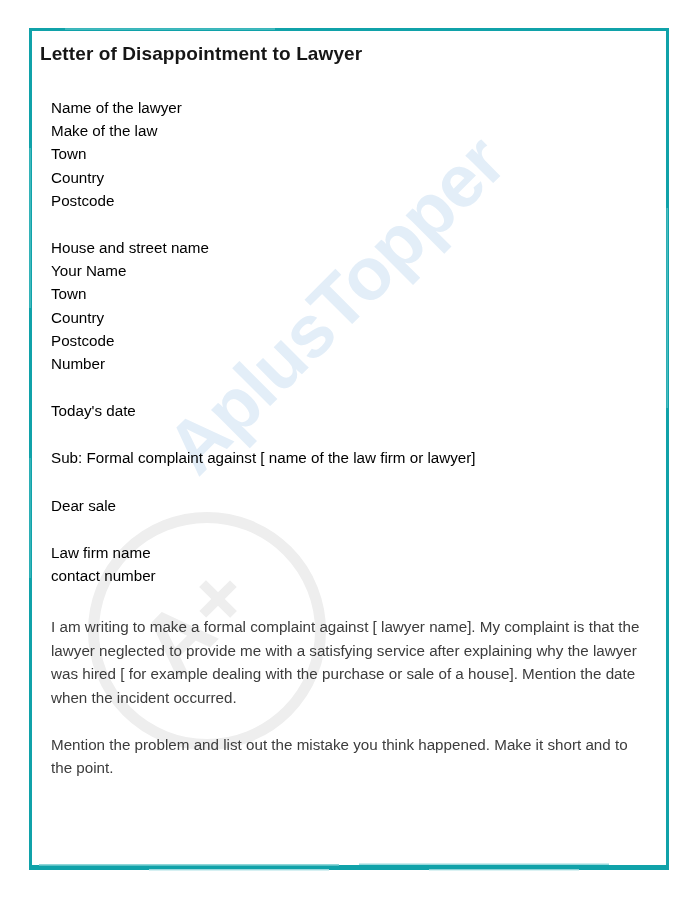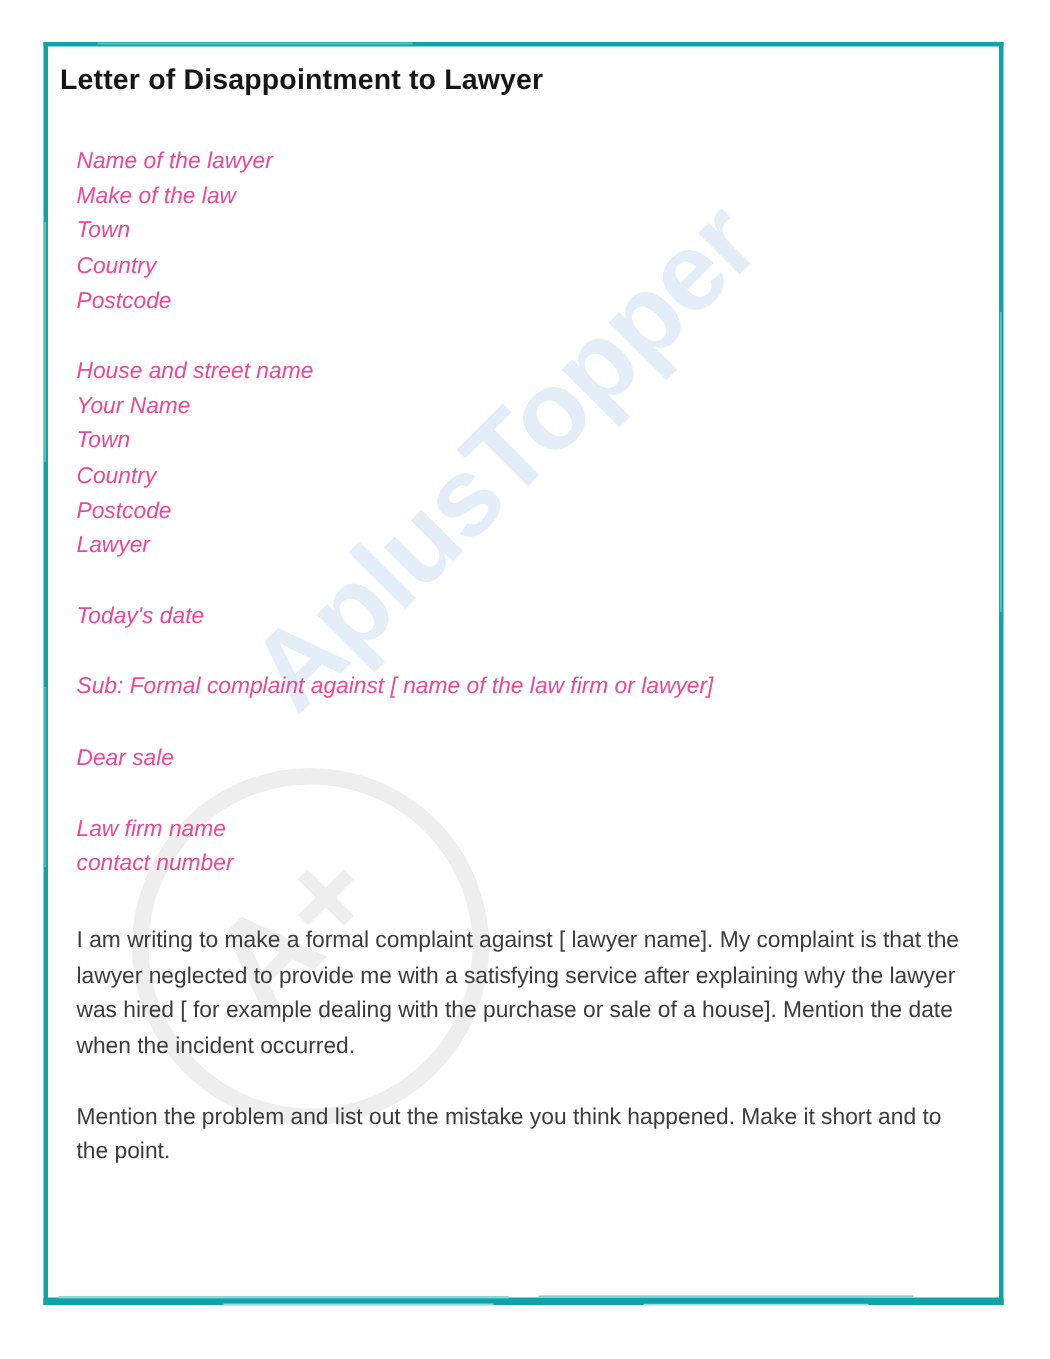--- a/index.html
+++ b/index.html
@@ -97,23 +97,22 @@
   }
   .body-area {
     position: absolute;
     left: 51px;
     top: 96px;
     width: 592px;
   }
   .line {
     font-size: 15.2px;
     line-height: 23.2px;
-    color: #ec4899;
+    color: #000000;
     white-space: pre-wrap;
-    font-style: italic;
   }
   .para {
     font-size: 15.2px;
     line-height: 23.6px;
     color: #3c3c3c;
   }
   .block { margin: 0; }
   .gap-sm { height: 23px; }
   .gap-md { height: 24px; }
   .gap-lg { height: 28px; }
@@ -163,21 +162,21 @@
     </div>
 
     <div class="gap-md"></div>
 
     <div>
       <div class="line">House and street name</div>
       <div class="line">Your Name</div>
       <div class="line">Town</div>
       <div class="line">Country</div>
       <div class="line">Postcode</div>
-      <div class="line">Lawyer</div>
+      <div class="line">Number</div>
     </div>
 
     <div class="gap-md"></div>
 
     <div class="line">Today's date</div>
 
     <div class="gap-md"></div>
 
     <div class="line">Sub: Formal complaint against [ name of the law firm or lawyer]</div>
 

